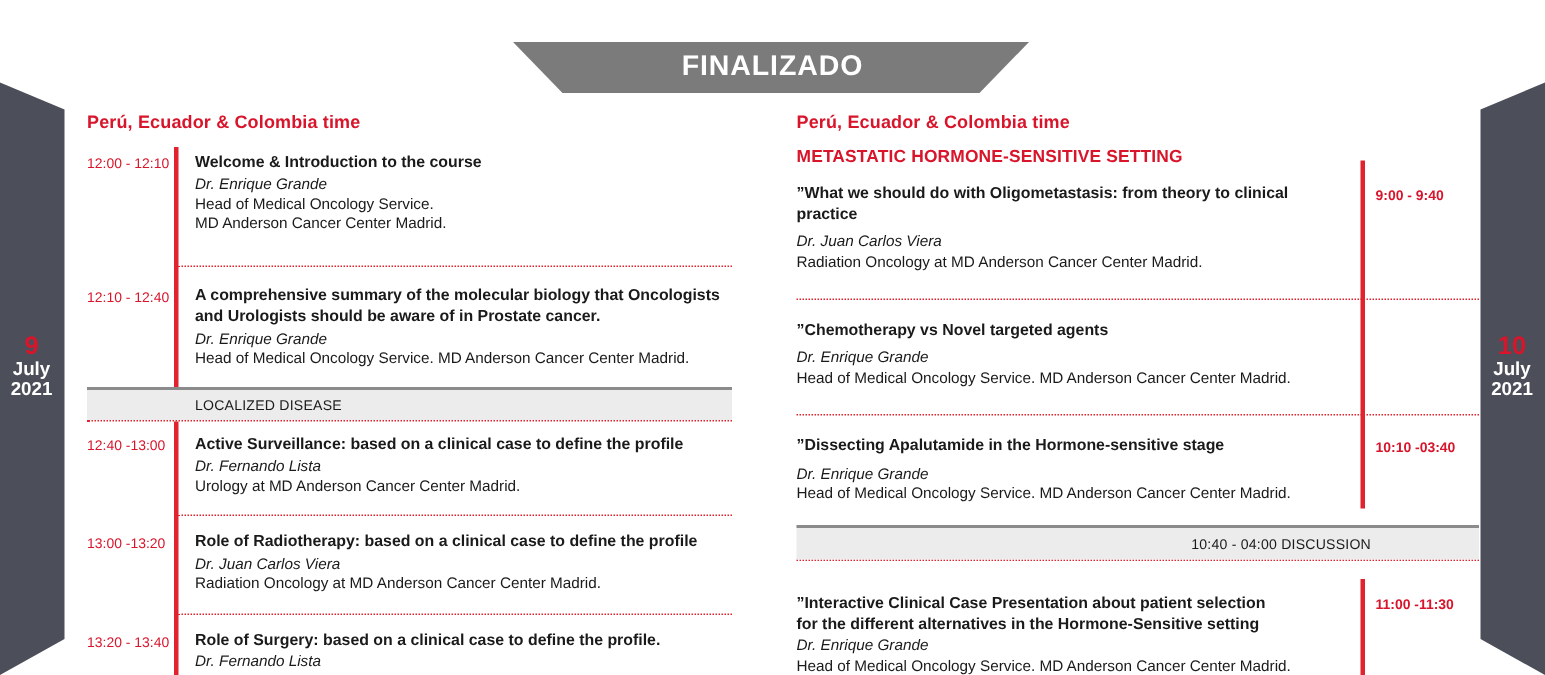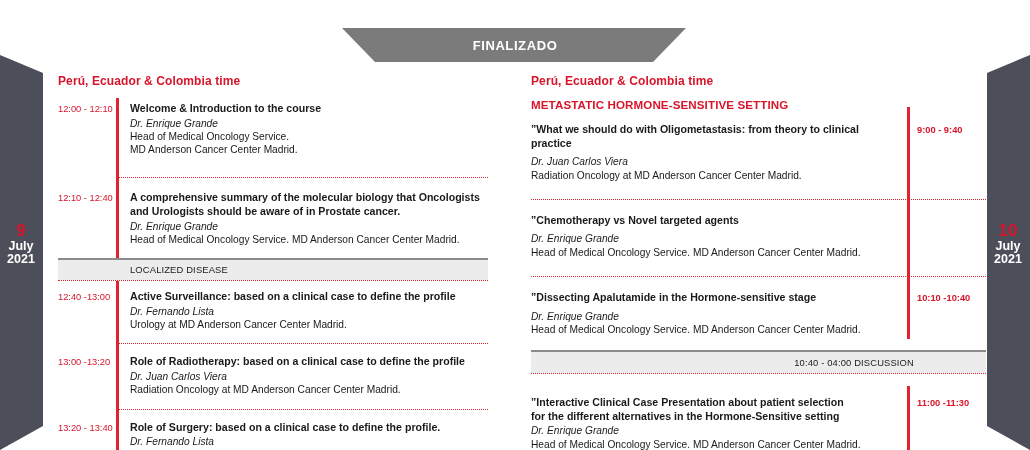--- a/index.html
+++ b/index.html
@@ -21,21 +21,21 @@
   }
   .date-day{font-size:17px;font-weight:bold;color:#d8152b;letter-spacing:0px;}
   .date-month{font-size:12.5px;font-weight:bold;color:#ffffff;}
   .date-year{font-size:12.5px;font-weight:bold;color:#ffffff;}
 
   
   .banner{position:absolute;left:330px;top:28px;width:370px;height:34px;}
   .banner-label{
     position:absolute;left:0;top:0;width:370px;height:34px;
     display:flex;align-items:center;justify-content:center;
-    color:#ffffff;font-size:13px;font-weight:bold;letter-spacing:.6px;
+    color:#ffffff;font-size:19px;font-weight:bold;letter-spacing:.6px;
   }
 
   
   .col{position:absolute;top:74px;}
   .col-left{left:58px;width:430px;}
   .col-right{left:531px;width:455px;}
 
   .col-title{
     color:#d8152b;font-size:12px;font-weight:bold;
     margin:0 0 10px 0;letter-spacing:.1px;
@@ -242,21 +242,21 @@
       <div style="height:17px;"></div>
       <div class="dotted"></div>
       <div style="height:14px;"></div>
 
       <div class="rrow">
         <div class="rrow-body">
           <div class="row-title">”Dissecting Apalutamide in the Hormone-sensitive stage</div>
           <div class="row-speaker" style="margin-top:5px;">Dr. Enrique Grande</div>
           <div class="row-affil">Head of Medical Oncology Service. MD Anderson Cancer Center Madrid.</div>
         </div>
-        <div class="rrow-time">10:10 -10:40</div>
+        <div class="rrow-time">10:10 -03:40</div>
       </div>
       <div style="height:14px;"></div>
     </div>
 
     <div class="band-disc">
       <div class="band-disc-label">10:40  - 04:00  DISCUSSION</div>
     </div>
     <div class="dotted"></div>
 
     <div style="position:relative;margin-top:12px;">

